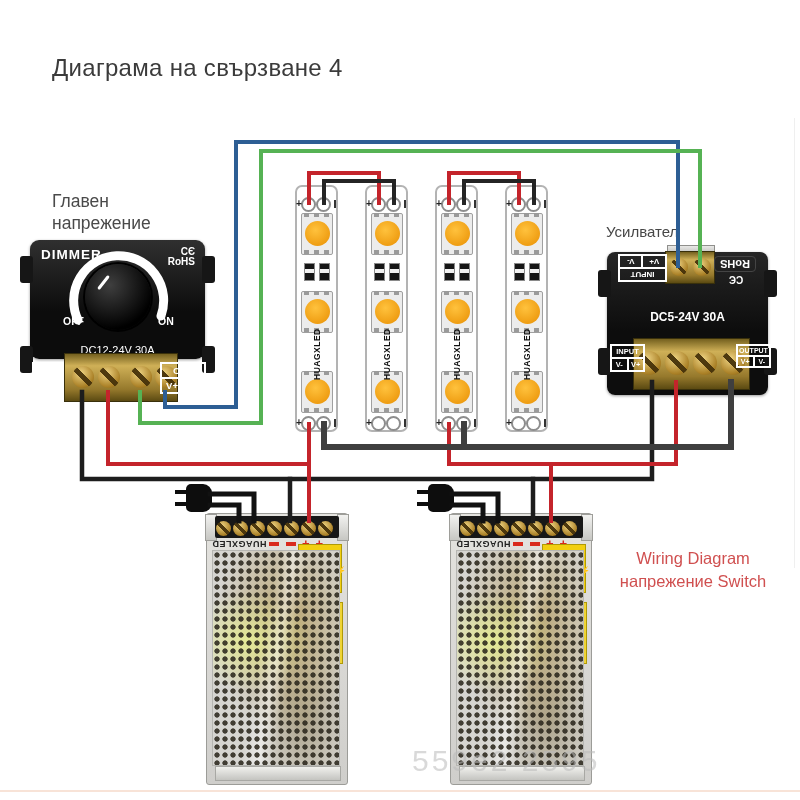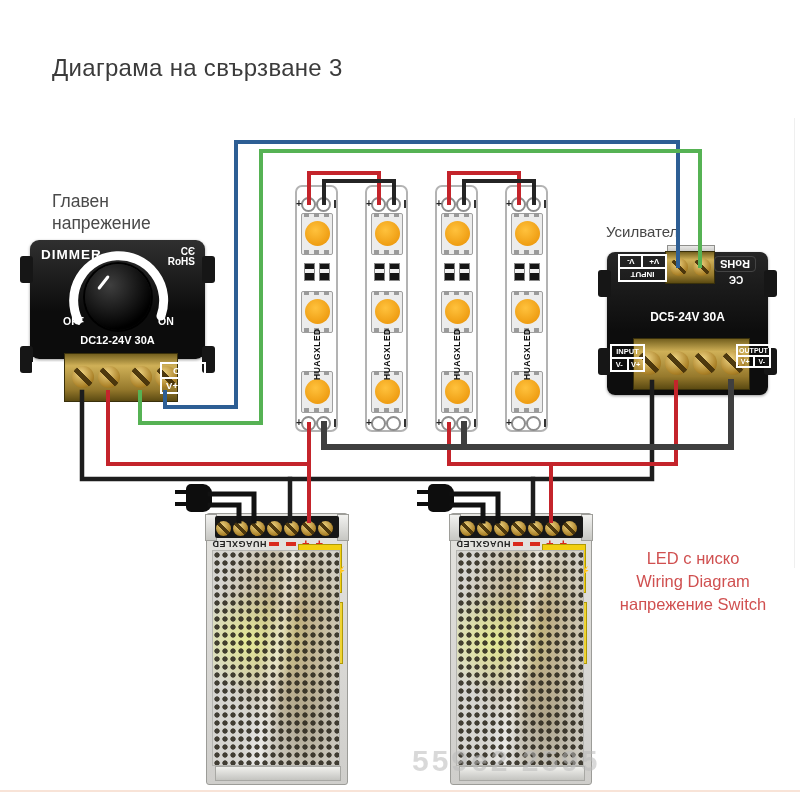--- a/index.html
+++ b/index.html
@@ -4,41 +4,41 @@
 <style>
   html,body{margin:0;padding:0;background:#fff;}
   #canvas{position:relative;width:800px;height:800px;background:#ffffff;overflow:hidden;
           font-family:"Liberation Sans",sans-serif;}
   .abs{position:absolute;}
   
   #page-title{left:52px;top:54px;font-size:24px;color:#3b3b3b;font-weight:500;letter-spacing:.3px;}
   #controller-label{left:52px;top:190px;font-size:17.5px;color:#4a4a4a;line-height:22px;}
   #amplifier-label{left:606px;top:223px;font-size:15px;color:#474747;}
   #note-text{left:588px;top:547px;width:210px;text-align:center;font-size:16.5px;line-height:23px;}
-  #watermark{left:412px;top:744px;font-size:30px;font-weight:bold;color:rgba(186,186,186,.55);
+  #watermark{left:412px;top:744px;font-size:30px;font-weight:normal;color:rgba(186,186,186,.55);
              letter-spacing:3px;z-index:60;}
   #bottom-rule{left:0;top:790px;width:800px;height:2px;background:#f8e3d7;}
   #right-rule{left:794px;top:118px;width:1px;height:450px;background:#efefef;}
   
   #wires{position:absolute;left:0;top:0;z-index:50;pointer-events:none;}
   
   #dimmer{left:30px;top:240px;width:175px;height:119px;background:linear-gradient(#303030,#0c0c0c 60%);
           border-radius:9px;z-index:10;box-shadow:0 1px 3px rgba(0,0,0,.4);}
   .ear{width:13px;height:27px;background:#161616;border-radius:3px;z-index:-1;}
   #dimmer .ear.tl{left:-10px;top:16px;} #dimmer .ear.bl{left:-10px;top:106px;}
   #dimmer .ear.tr{right:-10px;top:16px;} #dimmer .ear.br{right:-10px;top:106px;}
   #dimmer-name{left:11px;top:7px;color:#fff;font-size:13.5px;font-weight:bold;letter-spacing:1px;}
   .cert{color:#fff;text-align:right;line-height:10px;}
   #dimmer-cert{right:10px;top:7px;font-size:10px;font-weight:bold;}
   .knob{left:55px;top:24px;width:66px;height:66px;border-radius:50%;
         background:radial-gradient(circle at 38% 32%,#3f3f3f,#000 72%);box-shadow:0 0 0 2px #000;}
   .knob-mark{left:72px;top:34px;width:3px;height:17px;background:#fff;transform:rotate(38deg);border-radius:2px;}
   #dimmer-off{left:33px;top:75px;color:#fff;font-size:10.5px;font-weight:bold;}
   #dimmer-on{left:128px;top:75px;color:#fff;font-size:10.5px;font-weight:bold;}
-  #dimmer-rating{left:0;top:94px;width:100%;text-align:center;color:#fff;font-size:11px;font-weight:bold;}
+  #dimmer-rating{left:0;top:104px;width:100%;text-align:center;color:#fff;font-size:11px;font-weight:normal;}
   .gold-block{background:linear-gradient(#74601f,#cfb057 25%,#96792c 75%,#5b4a12);border:1px solid #39300b;}
   #dimmer-block{left:34px;top:113px;width:112px;height:47px;}
   .screw{border-radius:50%;
     background:linear-gradient(45deg,transparent 43%,rgba(70,50,10,.95) 43% 57%,transparent 57%),
                radial-gradient(circle at 40% 33%,#eed484,#aa8026 68%,#77581a);}
   .dim-screw{width:22px;height:22px;top:12px;}
   .io-box{border:2px solid #fff;color:#fff;text-align:center;font-weight:bold;z-index:11;}
   .io-title{border-bottom:2px solid #fff;padding:1px 0;}
   .io-cells{display:flex;}
   .io-cells span{flex:1;padding:1px 0;}
@@ -113,21 +113,21 @@
   .plug{width:26px;height:28px;background:#0d0d0d;border-radius:5px 9px 9px 5px;z-index:20;}
   .prong{left:-11px;width:12px;height:4px;background:#0d0d0d;}
   .prong.p1{top:6px;} .prong.p2{top:18px;}
   #plug1{left:186px;top:484px;} #plug2{left:428px;top:484px;}
 </style>
 </head>
 <body>
 
 <div id="canvas">
 
-  <div class="abs" id="page-title">Диаграма на свързване 3</div>
+  <div class="abs" id="page-title">Диаграма на свързване 4</div>
 
   <div class="abs" id="controller-label">
     <div>Главен</div>
     <div>напрежение</div>
   </div>
 
   <div class="abs" id="amplifier-label">Усилвател</div>
 
   <div class="abs" id="dimmer">
     <div class="abs ear tl"></div>
@@ -428,21 +428,20 @@
   <div class="abs plug" id="plug1">
     <div class="abs prong p1"></div>
     <div class="abs prong p2"></div>
   </div>
   <div class="abs plug" id="plug2">
     <div class="abs prong p1"></div>
     <div class="abs prong p2"></div>
   </div>
 
   <div class="abs" id="note-text" style="color: rgb(208, 80, 80);">
-    <div>LED с ниско</div>
     <div>Wiring Diagram</div>
     <div>напрежение Switch</div>
   </div>
   <div class="abs" id="watermark">559e2 2595</div>
   <div class="abs" id="bottom-rule"></div>
   <div class="abs" id="right-rule"></div>
 
   <svg id="wires" width="800" height="800">
       <polyline points="165,392 165,407 236,407 236,142 678,142 678,266" stroke="#2d5e94" stroke-width="4" fill="none" stroke-linecap="square"></polyline>
       <polyline points="140,392 140,423 261,423 261,151 700,151 700,266" stroke="#56b254" stroke-width="4" fill="none" stroke-linecap="square"></polyline>

